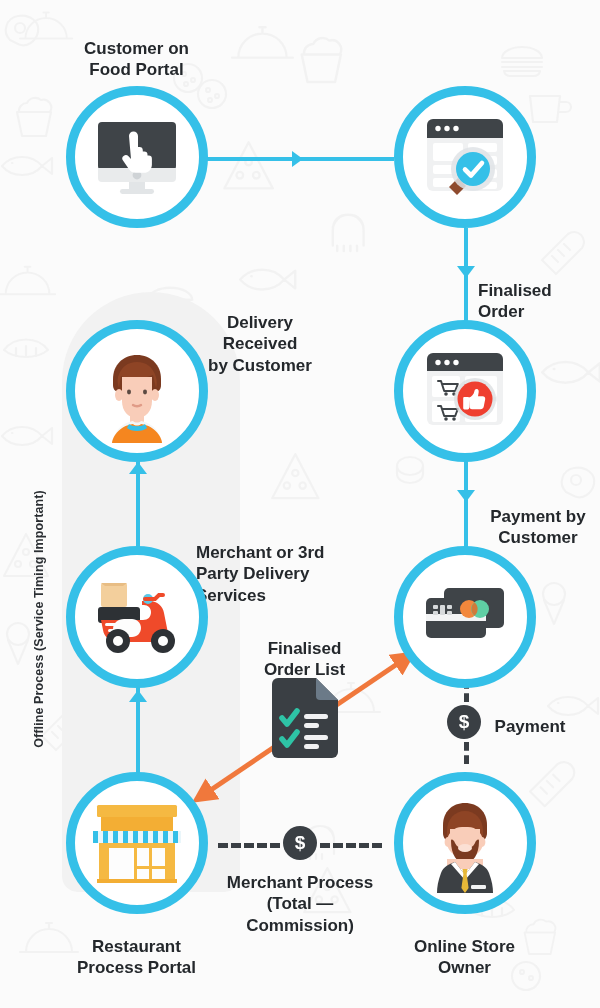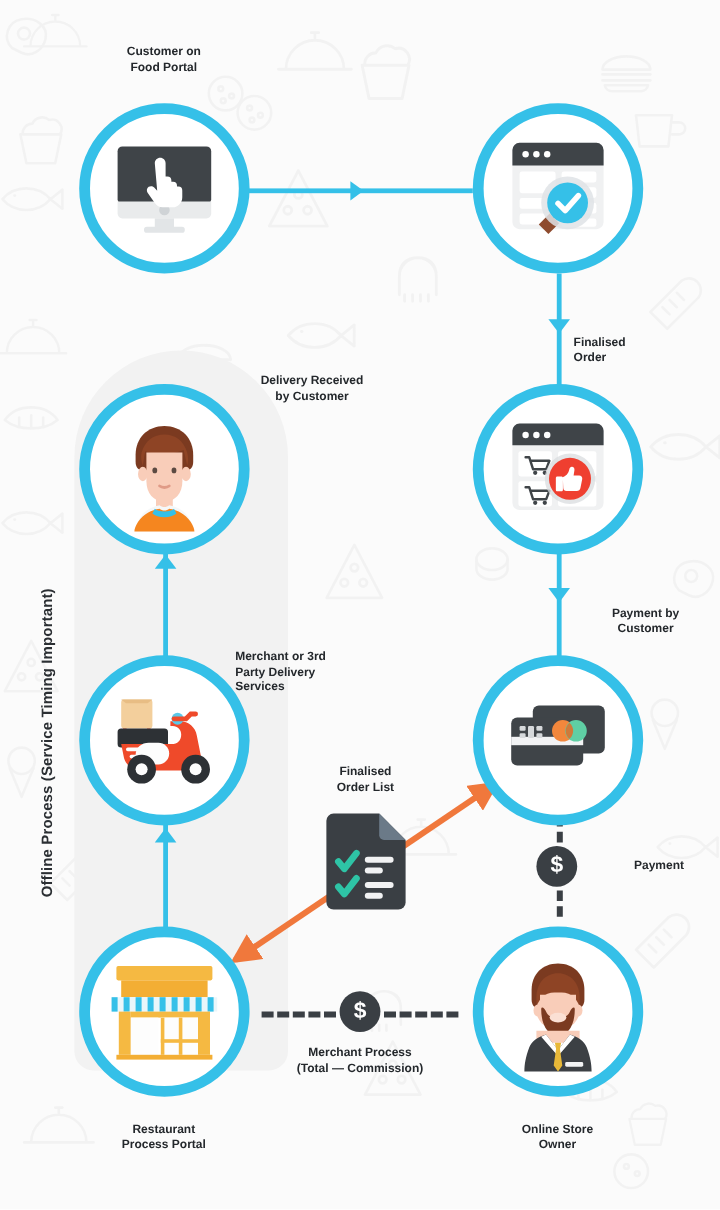--- a/index.html
+++ b/index.html
@@ -20,23 +20,23 @@
     position:absolute;left:-96px;top:612px;width:270px;
     transform:rotate(-90deg);transform-origin:center center;
     text-align:center;font-size:12.5px;font-weight:bold;color:#2b2f33;
     letter-spacing:.1px;white-space:nowrap;
   }
   
   .node{position:absolute;border-radius:50%;background:#fff;
         border:9px solid #35c0e8;box-sizing:border-box;
         display:flex;align-items:center;justify-content:center;}
   
-  .lbl{position:absolute;font-size:10px;font-weight:bold;color:#24282c;
+  .lbl{position:absolute;font-size:17px;font-weight:bold;color:#24282c;
        line-height:1.25;text-align:center;white-space:pre-line;}
-  .lbl.left{text-align:right;}
+  .lbl.left{text-align:center;}
   
   .hline{position:absolute;background:#35c0e8;height:4px;}
   .vline{position:absolute;background:#35c0e8;width:4px;}
   .tri{position:absolute;width:0;height:0;}
   .tri-r{border-left:11px solid #35c0e8;border-top:8px solid transparent;border-bottom:8px solid transparent;}
   .tri-d{border-top:12px solid #35c0e8;border-left:9px solid transparent;border-right:9px solid transparent;}
   .tri-u{border-bottom:12px solid #35c0e8;border-left:9px solid transparent;border-right:9px solid transparent;}
   
   .dashv{position:absolute;width:0;border-left:5px dashed #3a3f44;}
   .dashh{position:absolute;height:0;border-top:5px dashed #3a3f44;}

